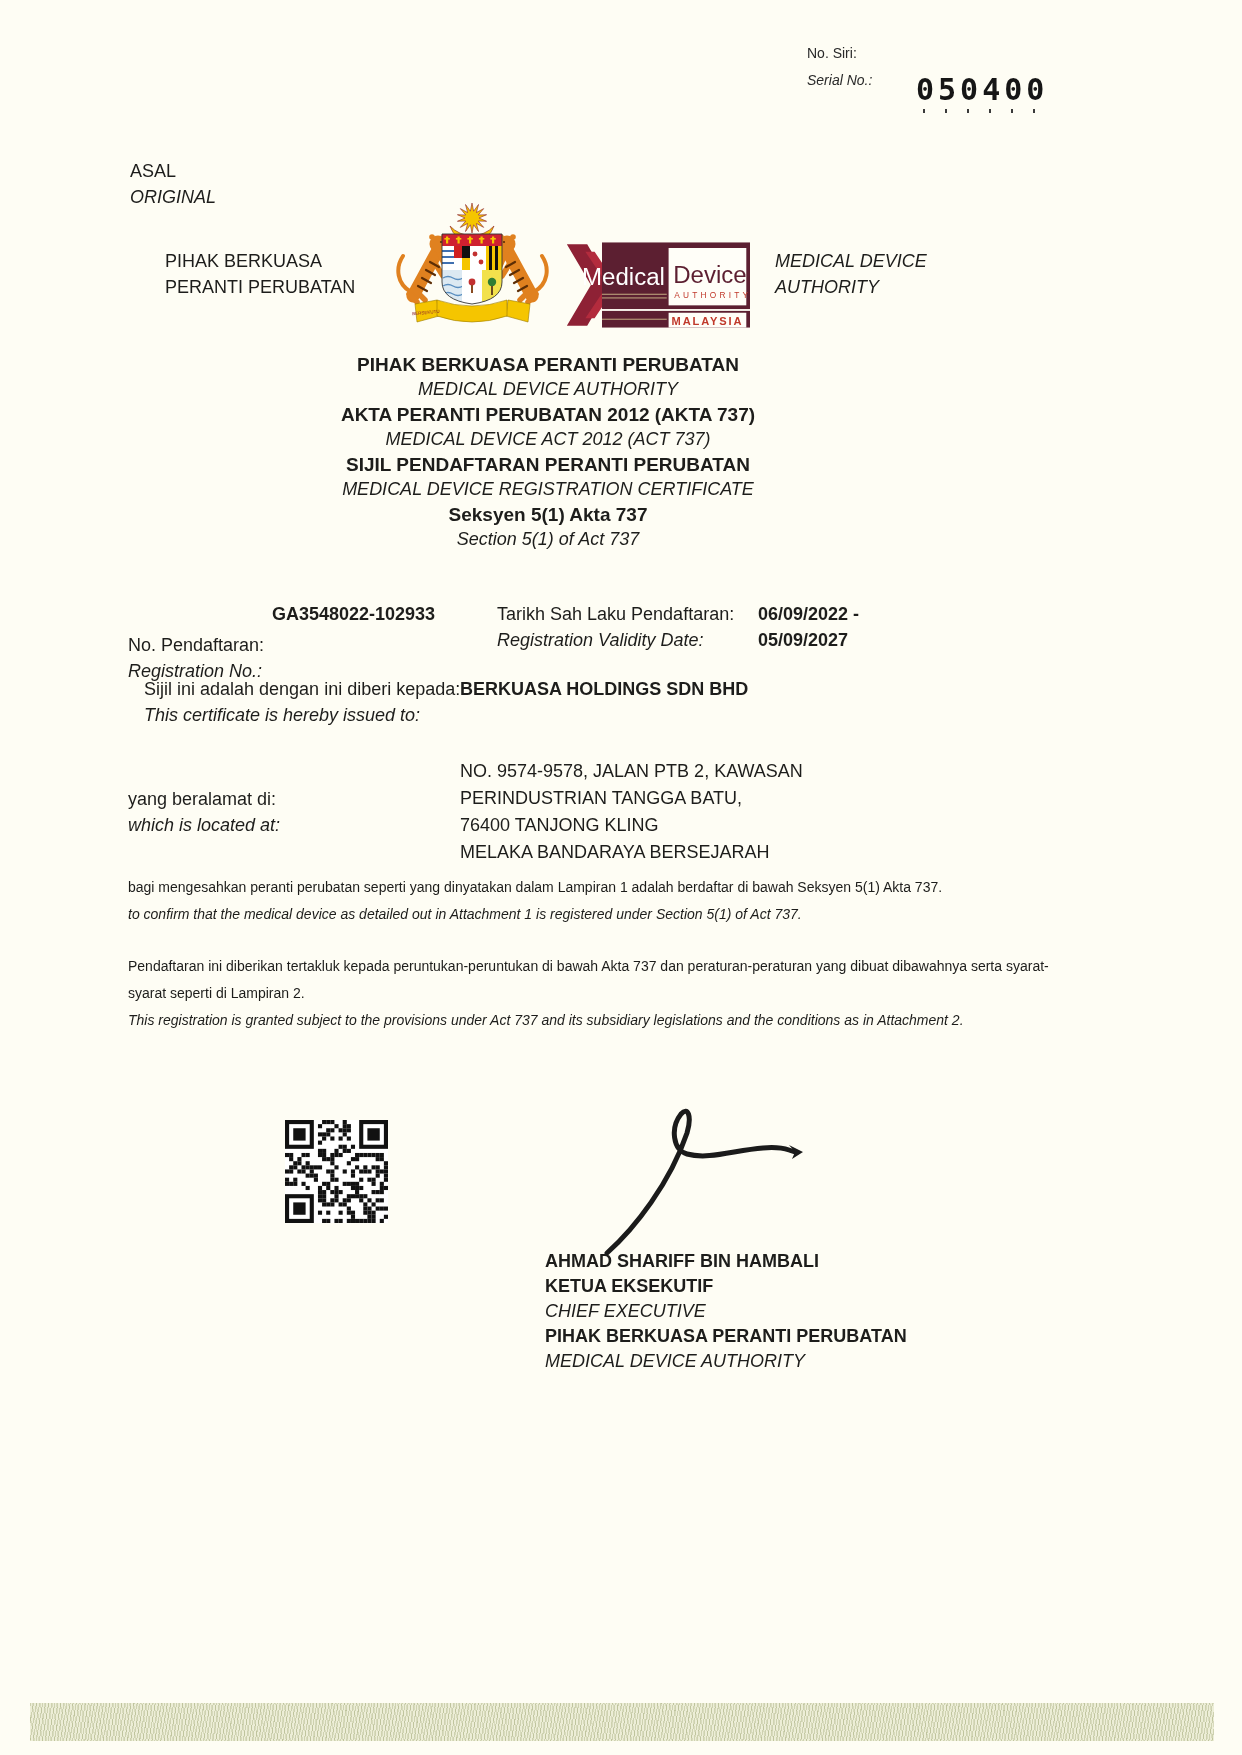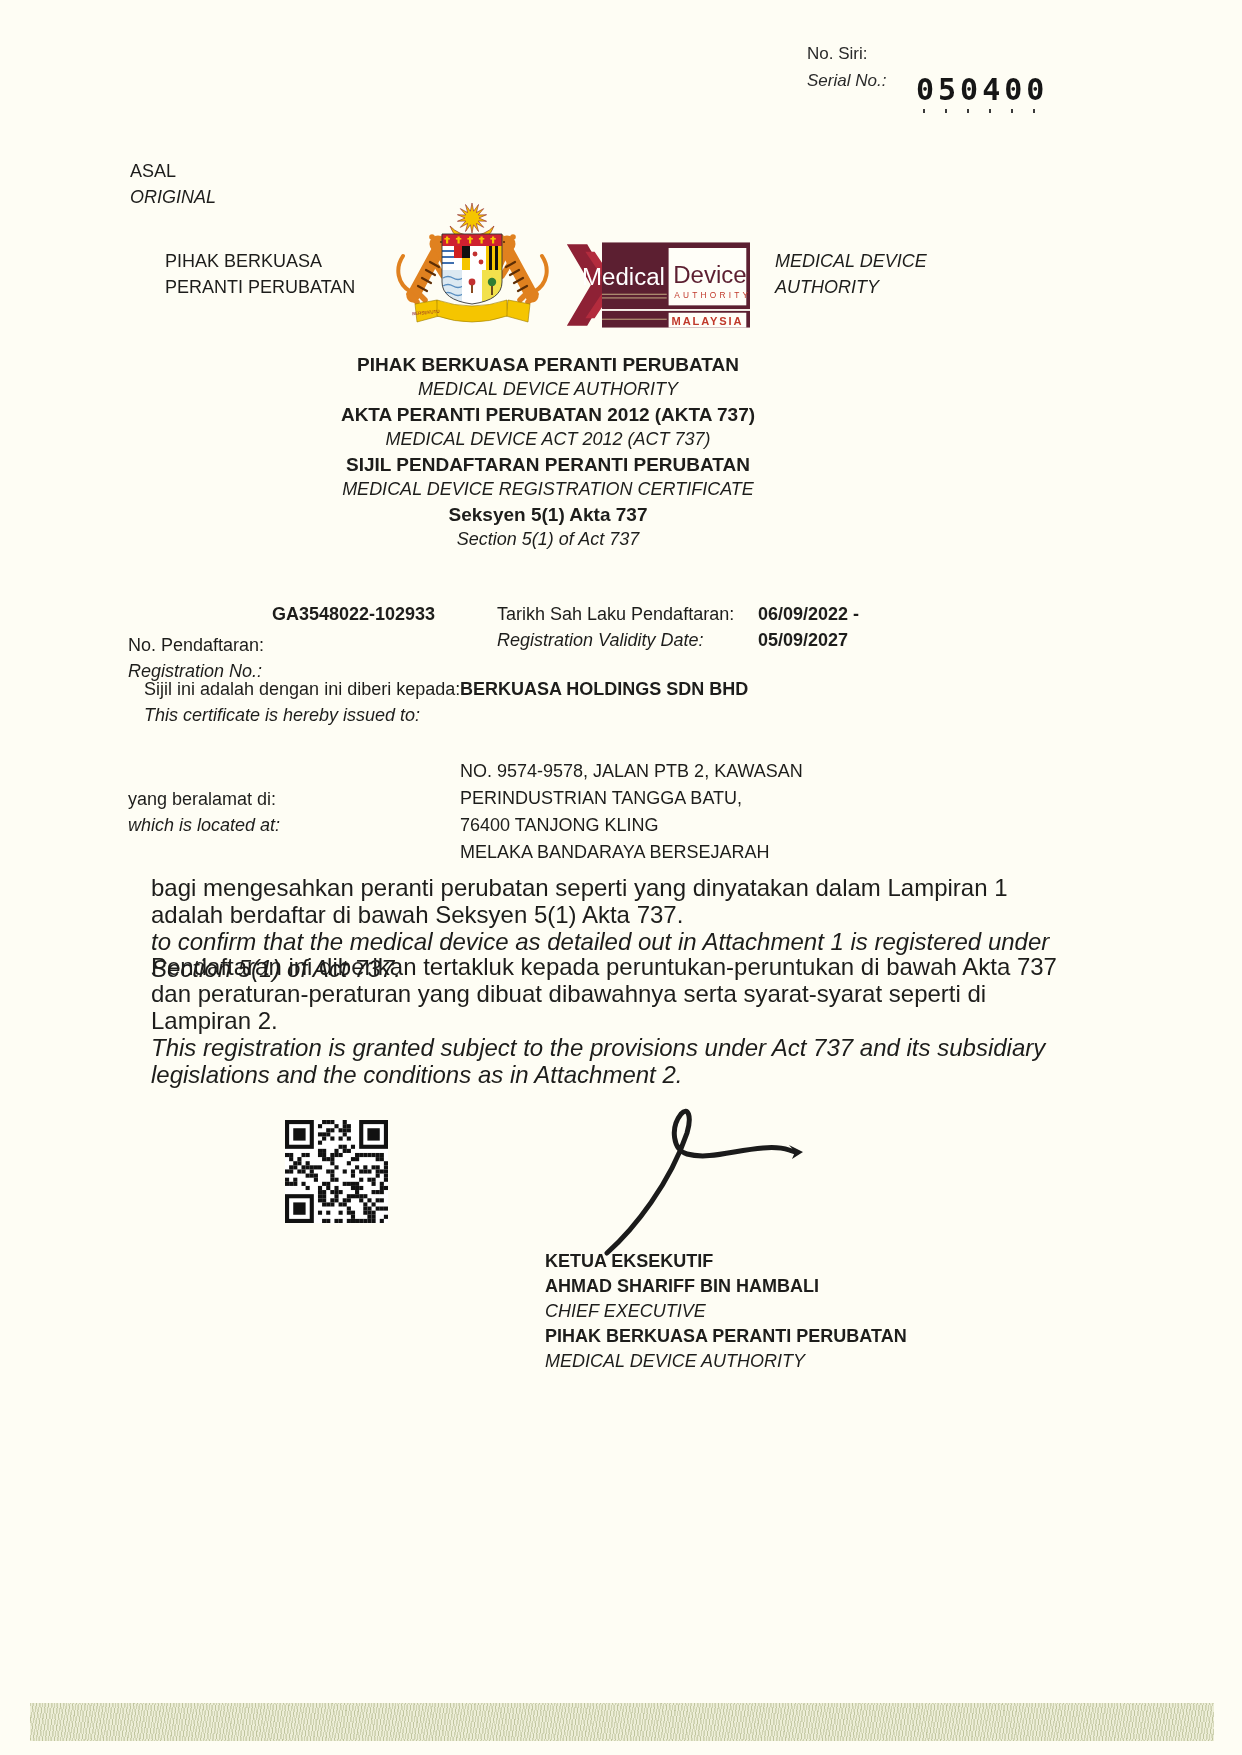--- a/index.html
+++ b/index.html
@@ -3,31 +3,31 @@
 <meta charset="utf-8">
 <style>
   html,body{margin:0;padding:0;background:#e8e8e4;}
   .page{position:relative;width:1242px;height:1755px;margin:0 auto;background:#fefdf4;
         font-family:"Liberation Sans",sans-serif;color:#1d1d1b;overflow:hidden;}
   .abs{position:absolute;}
   .b{font-weight:700;}
   .i{font-style:italic;}
   .fs{font-size:18px;line-height:26px;}
   
-  .serial-labels{font-size:17px;line-height:27px;color:#2a2a2a;}
+  .serial-labels{font-size:14px;line-height:27px;color:#2a2a2a;}
   .serial-number{font-family:"DejaVu Sans Mono",monospace;font-weight:700;font-size:30px;
                  letter-spacing:4px;color:#161616;}
   .serial-ticks{width:128px;height:4px;margin:2px 0 0 7px;
                 background:repeating-linear-gradient(90deg,#3a3a3a 0 2px,transparent 2px 22px);}
   
   .title-block{left:198px;top:352px;width:700px;text-align:center;}
   .t-ms{font-weight:700;font-size:19px;line-height:25px;}
   .t-en{font-style:italic;font-size:18px;line-height:25px;}
   
-  .clause{width:930px;font-size:24px;line-height:27px;margin-left:23px;}
+  .clause{width:930px;font-size:14px;line-height:27px;}
   .addr-lines{font-weight:400;font-size:18px;line-height:27px;}
   .sig-block{font-size:18px;line-height:25px;}
   
   .band{left:30px;top:1703px;width:1184px;height:38px;background-color:#edeed7;
         background-image:repeating-linear-gradient(100deg,rgba(125,135,75,.28) 0 1px,rgba(0,0,0,0) 1px 3px),
                          repeating-linear-gradient(80deg,rgba(125,135,75,.18) 0 1px,rgba(0,0,0,0) 1px 4px);}
   svg text{font-family:"Liberation Sans",sans-serif;}
   .qr-box{background:#fff;}
 </style>
 </head>
@@ -400,22 +400,22 @@
       <rect x="8" y="8" width="12" height="12" fill="#111"></rect>
       <rect x="72" y="0" width="28" height="28" fill="#111"></rect>
       <rect x="76" y="4" width="20" height="20" fill="#fff"></rect>
       <rect x="80" y="8" width="12" height="12" fill="#111"></rect>
       <rect x="0" y="72" width="28" height="28" fill="#111"></rect>
       <rect x="4" y="76" width="20" height="20" fill="#fff"></rect>
       <rect x="8" y="80" width="12" height="12" fill="#111"></rect>
     </svg>
 
   <div class="abs sig-block" style="left:545px;top:1249px;">
+    <div class="b">AHMAD SHARIFF BIN HAMBALI</div>
     <div class="b">KETUA EKSEKUTIF</div>
-    <div class="b">AHMAD SHARIFF BIN HAMBALI</div>
     <div class="i">CHIEF EXECUTIVE</div>
     <div class="b">PIHAK BERKUASA PERANTI PERUBATAN</div>
     <div class="i">MEDICAL DEVICE AUTHORITY</div>
   </div>
 
   <div class="abs band"></div>
 
 </div>
 
 </body></html>

